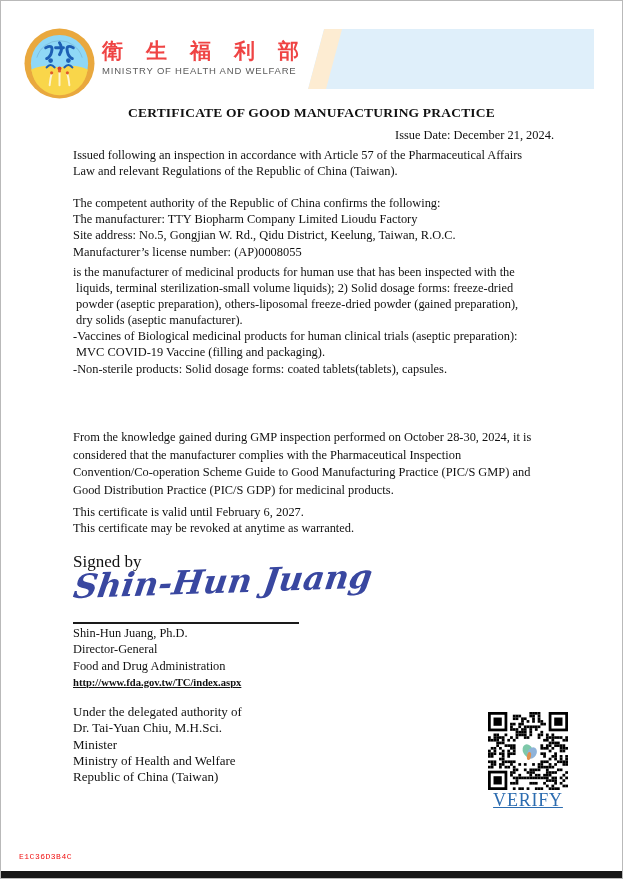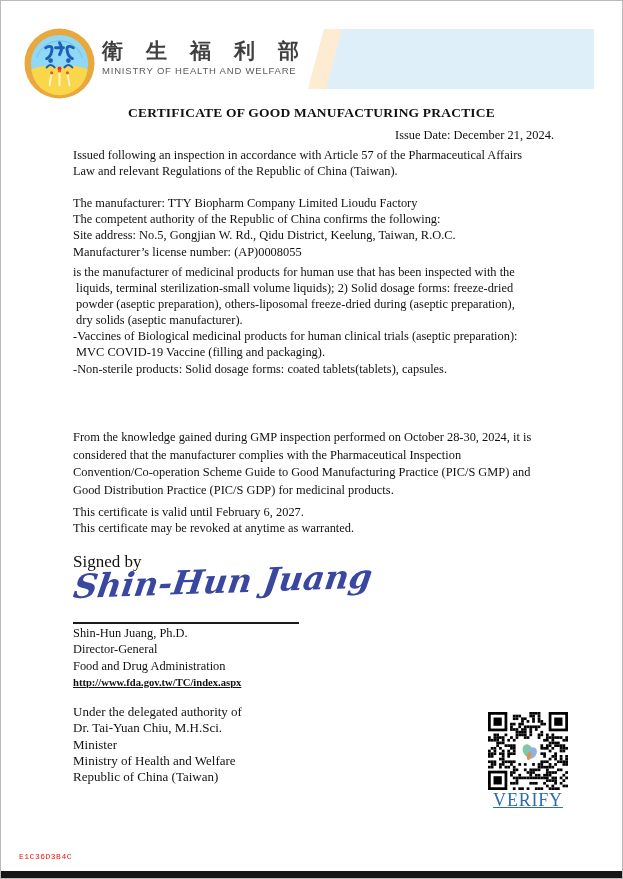--- a/index.html
+++ b/index.html
@@ -11,21 +11,21 @@
     box-sizing:border-box;
     overflow:hidden;
     font-family:"Liberation Serif", serif;
     color:#111;
   }
   
   .logo{position:absolute;left:23px;top:27px;width:71px;height:71px;}
   .hdr-zh{
     position:absolute;left:101px;top:36px;
     font-family:"Liberation Sans", sans-serif;
-    font-size:21px;font-weight:600;color:#404040;
+    font-size:21px;font-weight:600;color:#ef4444;
     letter-spacing:23px;white-space:nowrap;
   }
   .hdr-en{
     position:absolute;left:101px;top:64px;
     font-family:"Liberation Sans", sans-serif;
     font-size:9.5px;color:#5b5b5b;letter-spacing:0.8px;white-space:nowrap;
   }
   .deco{
     position:absolute;left:307px;top:28px;width:286px;height:60px;
     clip-path:polygon(16px 0,100% 0,100% 100%,0 100%);
@@ -117,30 +117,30 @@
 
   <div class="title">CERTIFICATE OF GOOD MANUFACTURING PRACTICE</div>
   <div class="issue">Issue Date: December 21, 2024.</div>
 
   <div class="para p-intro">
       <div class="line">Issued following an inspection in accordance with Article 57 of the Pharmaceutical Affairs</div>
       <div class="line">Law and relevant Regulations of the Republic of China (Taiwan).</div>
     </div>
 
   <div class="para p-auth">
+      <div class="line">The competent authority of the Republic of China confirms the following:</div>
       <div class="line">The manufacturer: TTY Biopharm Company Limited Lioudu Factory</div>
-      <div class="line">The competent authority of the Republic of China confirms the following:</div>
       <div class="line">Site address: No.5, Gongjian W. Rd., Qidu District, Keelung, Taiwan, R.O.C.</div>
       <div class="line">Manufacturer’s license number: (AP)0008055</div>
     </div>
 
   <div class="para p-dosage">
       <div class="line">is the manufacturer of medicinal products for human use that has been inspected with the</div>
       <div class="line"> liquids, terminal sterilization-small volume liquids); 2) Solid dosage forms: freeze-dried</div>
-      <div class="line"> powder (aseptic preparation), others-liposomal freeze-dried during (aseptic preparation),</div>
+      <div class="line"> powder (aseptic preparation), others-liposomal freeze-dried powder (gained preparation),</div>
       <div class="line"> dry solids (aseptic manufacturer).</div>
       <div class="line">-Vaccines of Biological medicinal products for human clinical trials (aseptic preparation):</div>
       <div class="line"> MVC COVID-19 Vaccine (filling and packaging).</div>
       <div class="line">-Non-sterile products: Solid dosage forms: coated tablets(tablets), capsules.</div>
     </div>
 
   <div class="para p-gmp">
       <div class="line">From the knowledge gained during GMP inspection performed on October 28-30, 2024, it is</div>
       <div class="line">considered that the manufacturer complies with the Pharmaceutical Inspection</div>
       <div class="line">Convention/Co-operation Scheme Guide to Good Manufacturing Practice (PIC/S GMP) and</div>

